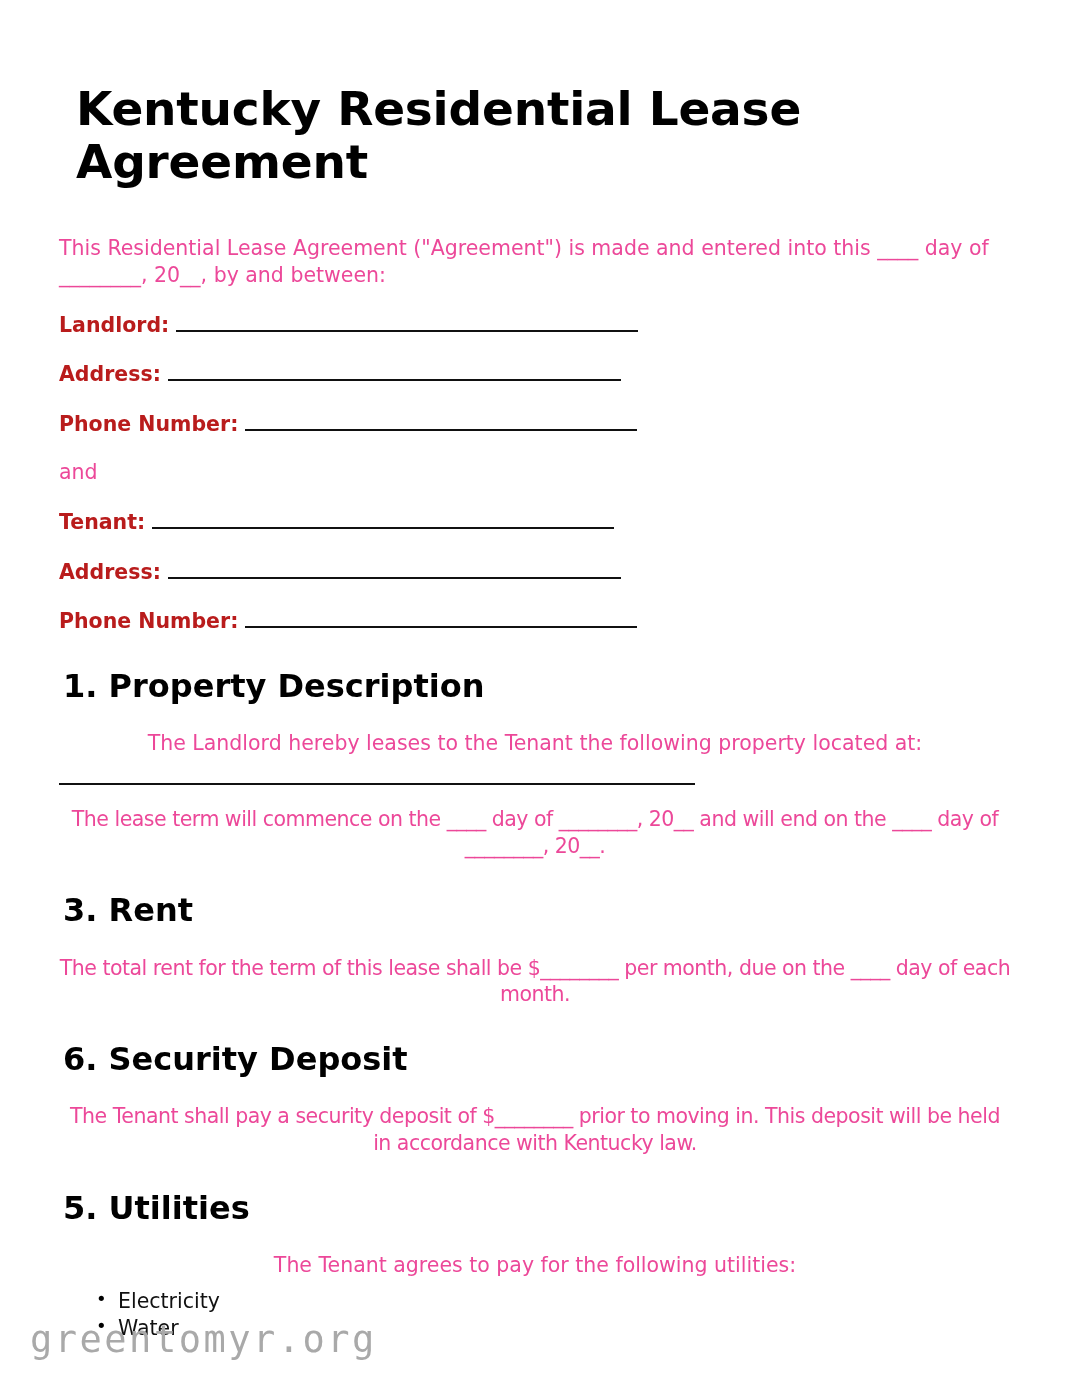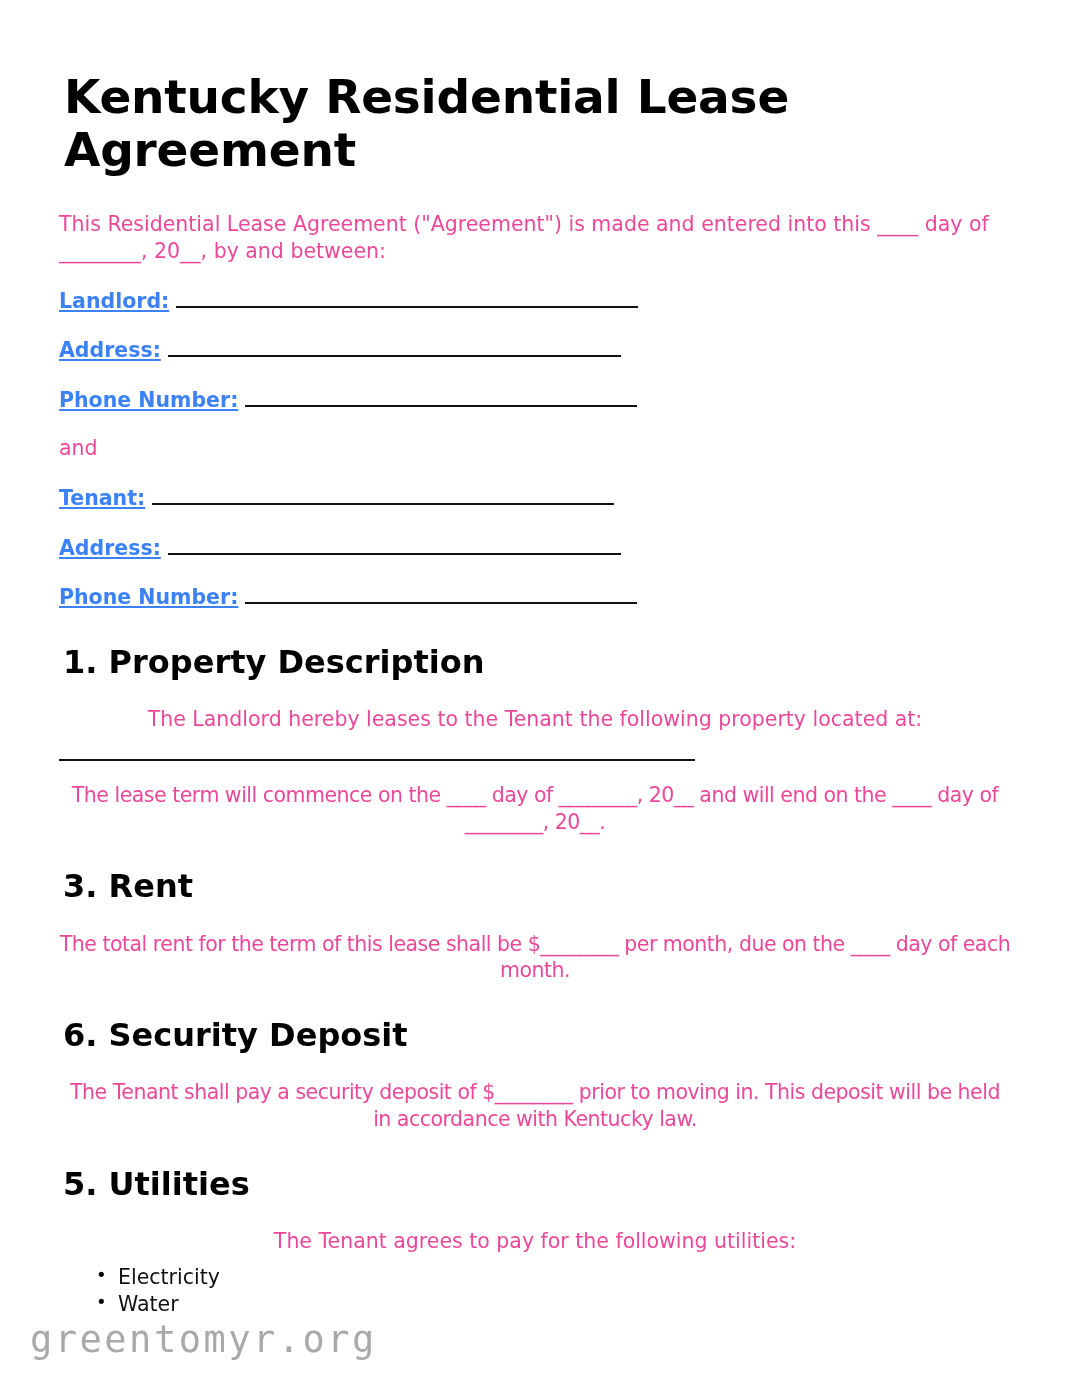--- a/index.html
+++ b/index.html
@@ -24,21 +24,21 @@
     position: absolute;
     left: 59px;
     top: 0;
     width: 950px;
   }
   .doc-title {
     font-size: 47px;
     font-weight: bold;
     letter-spacing: -0.2px;
     line-height: 1.12;
-    margin: 5px;
+    margin: 17px;
     padding-top: 66px;
     color: #000;
   }
   p.body-text {
     font-size: 20.5px;
     line-height: 1.30;
     margin: 0;
     color: #ec4899;
     font-weight: normal;
   }
@@ -48,22 +48,21 @@
   }
   .field-row {
     font-size: 20.5px;
     line-height: 1.30;
     margin: 0;
     padding-top: 23px;
     white-space: nowrap;
   }
   .field-label {
     font-weight: bold;
-    color: #3b82f6;
-    text-decoration: underline;
+    color: #b91c1c;
   }
   .field-rule {
     display: inline-block;
     vertical-align: baseline;
     border-bottom: 2.2px solid #111;
     height: 0.80em;
     margin-left: 7px;
   }
   .rule-w-landlord { width: 462px; }
   .rule-w-address1 { width: 453px; }

